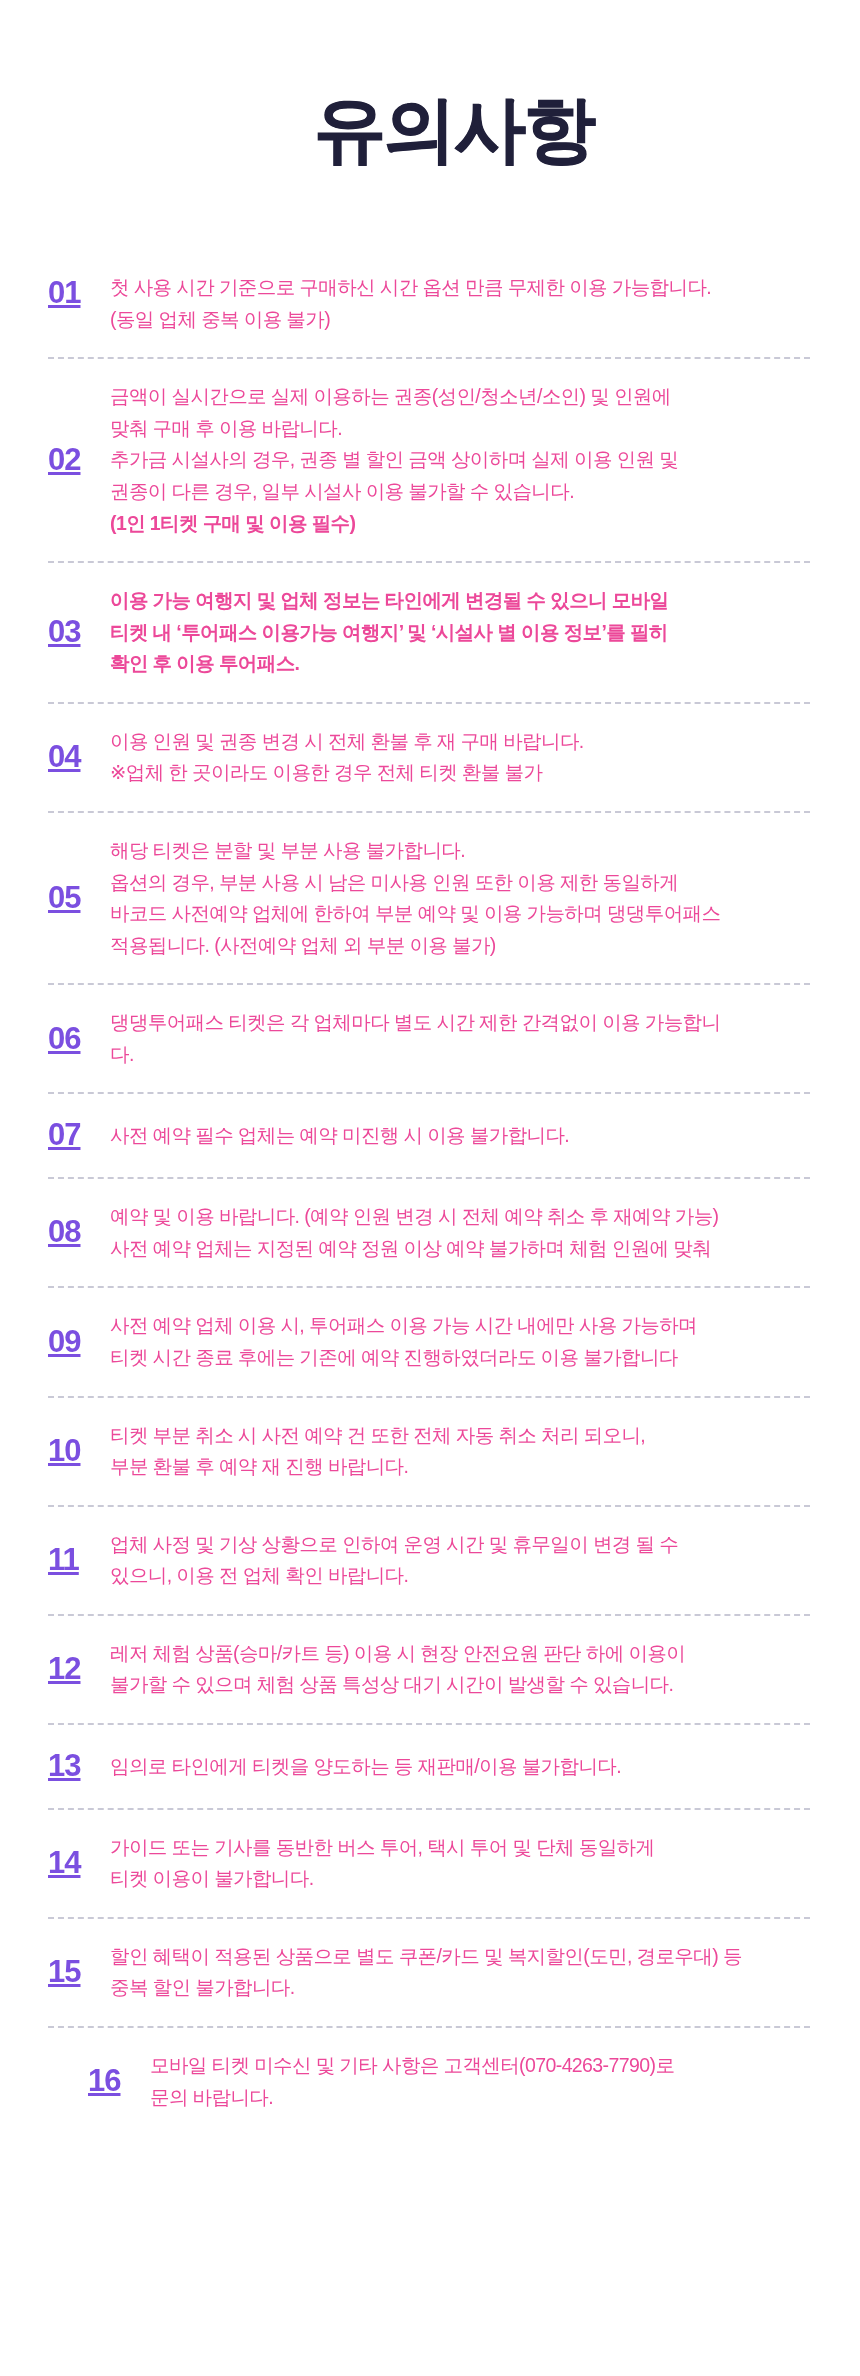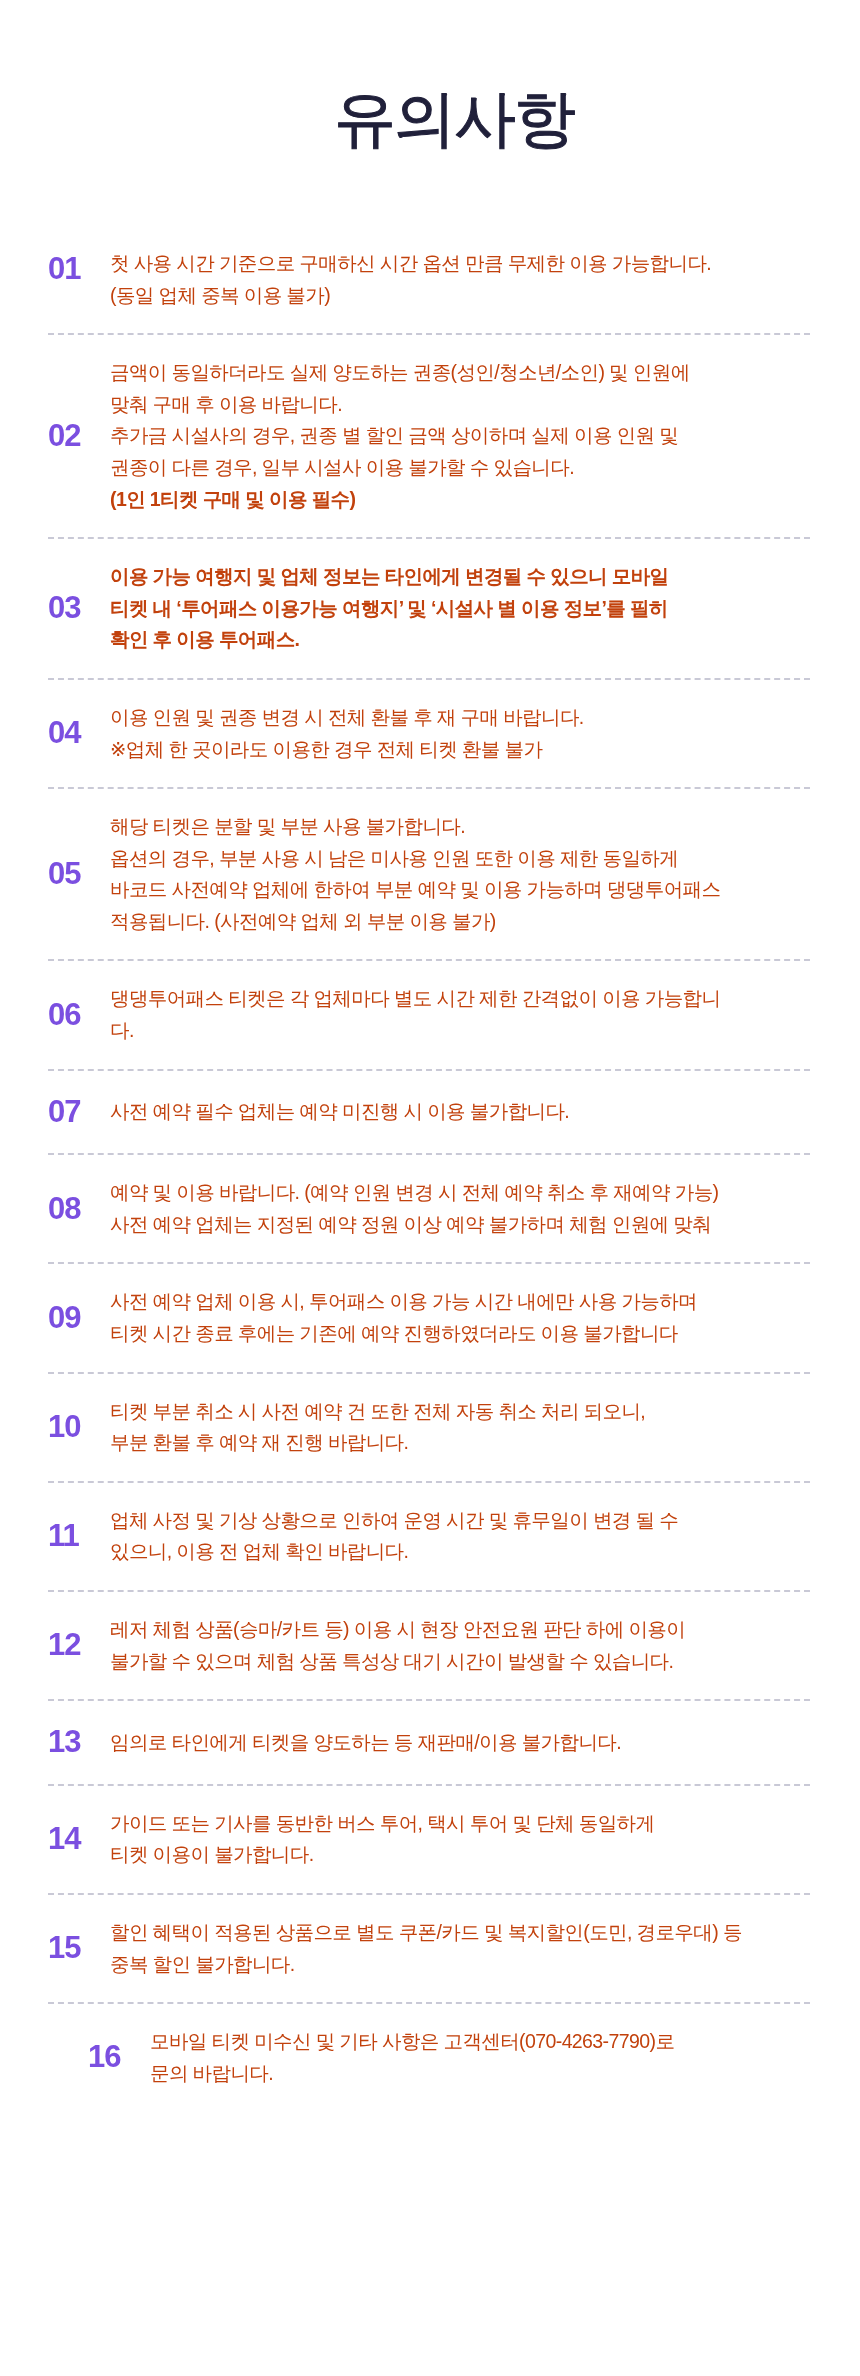--- a/index.html
+++ b/index.html
@@ -21,23 +21,23 @@
     background: #ffffff;
     position: relative;
   }
   .title-wrap {
     text-align: center;
     padding-top: 44px;
     padding-bottom: 34px;
   }
   .title {
     display: inline-block;
-    font-size: 62px;
+    font-size: 72px;
     line-height: 1.05;
-    font-weight: 400;
+    font-weight: 700;
     letter-spacing: -2px;
     color: #20203a;
     margin-left: 48px;
     -webkit-text-stroke: 1px #20203a;
   }
   .list {
     padding: 0 50px 0 48px;
   }
   .item {
     display: flex;
@@ -52,26 +52,27 @@
   .num {
     flex: 0 0 62px;
     width: 62px;
     font-size: 31px;
     font-weight: 700;
     color: #7b4fe0;
     letter-spacing: -1px;
     line-height: 1.25;
     text-align: left;
     padding-top: 2px;
+    text-decoration: underline;
   }
   .body {
     flex: 1 1 auto;
     font-size: 19.5px;
     line-height: 1.62;
-    color: #c2410c;
+    color: #ec4899;
     letter-spacing: -0.6px;
     word-break: keep-all;
   }
   .body p {
     margin: 0;
   }
   .body p.bold {
     font-weight: 700;
   }
   
@@ -95,21 +96,21 @@
       <div class="item">
         <div class="num">01</div>
         <div class="body">
           <p>첫 사용 시간 기준으로 구매하신 시간 옵션 만큼 무제한 이용 가능합니다.</p>
           <p>(동일 업체 중복 이용 불가)</p>
         </div>
       </div>
       <div class="item align-center">
         <div class="num">02</div>
         <div class="body">
-          <p>금액이 동일하더라도 실제 양도하는 권종(성인/청소년/소인) 및 인원에</p>
+          <p>금액이 실시간으로 실제 이용하는 권종(성인/청소년/소인) 및 인원에</p>
           <p>맞춰 구매 후 이용 바랍니다.</p>
           <p>추가금 시설사의 경우, 권종 별 할인 금액 상이하며 실제 이용 인원 및</p>
           <p>권종이 다른 경우, 일부 시설사 이용 불가할 수 있습니다.</p>
           <p class="bold">(1인 1티켓 구매 및 이용 필수)</p>
         </div>
       </div>
       <div class="item align-center">
         <div class="num">03</div>
         <div class="body">
           <p class="bold">이용 가능 여행지 및 업체 정보는 타인에게 변경될 수 있으니 모바일</p>

